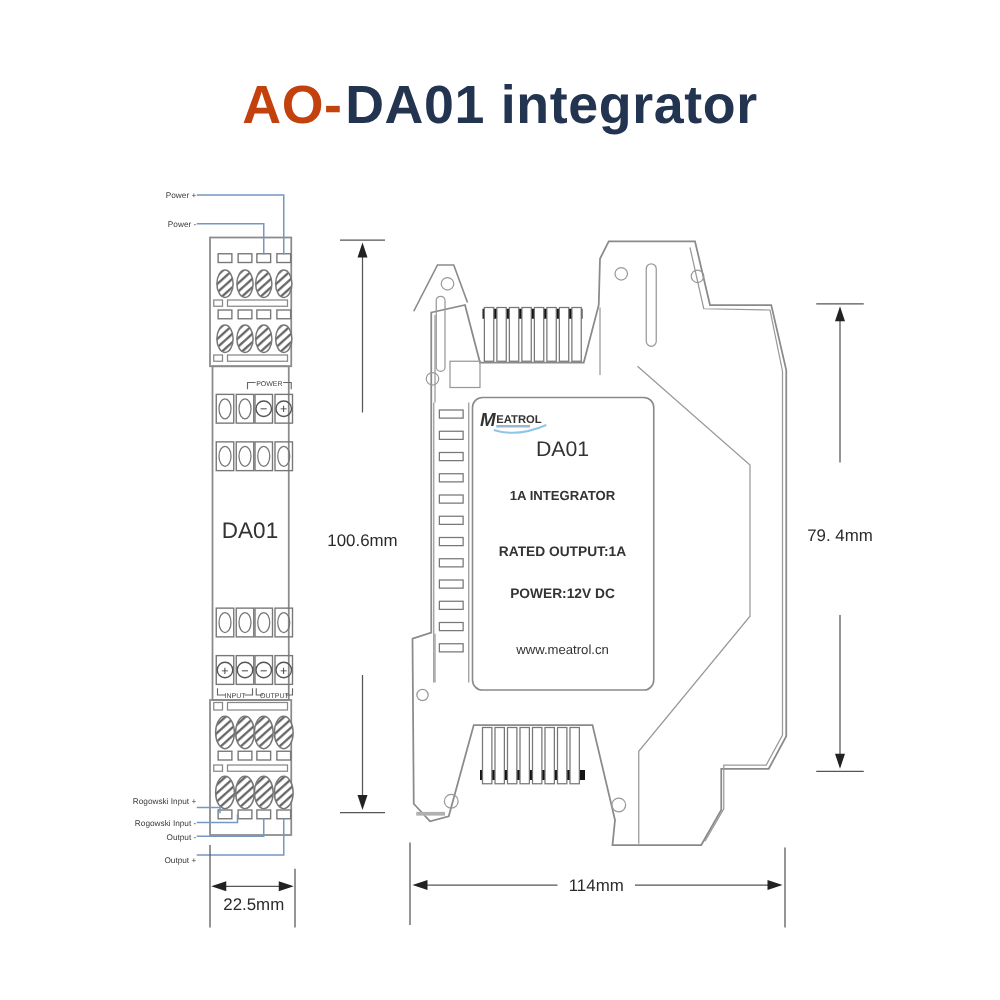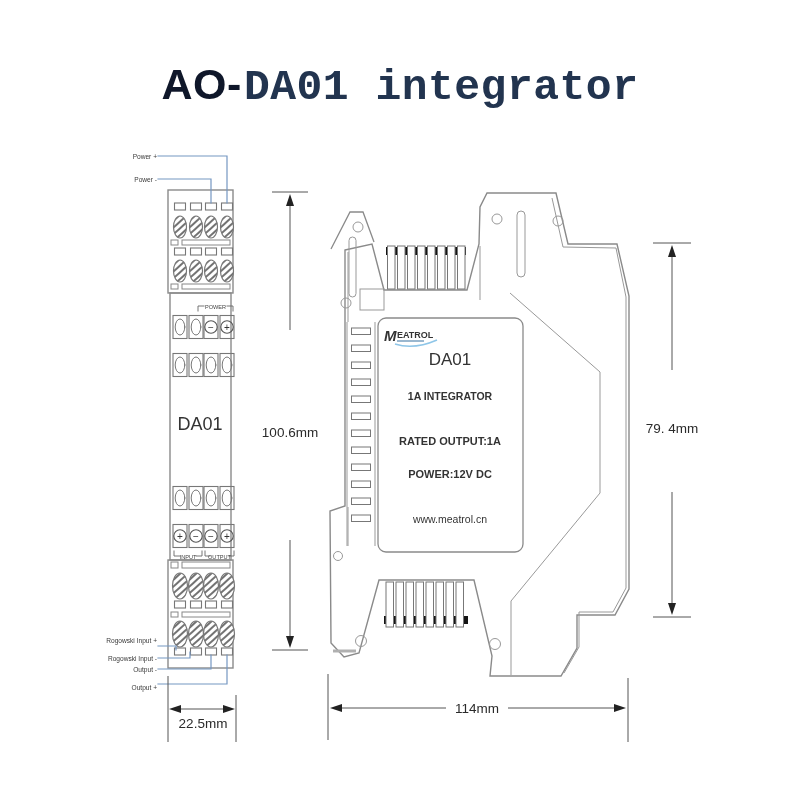--- a/index.html
+++ b/index.html
@@ -1,21 +1,21 @@
 <!DOCTYPE html>
 <html><head>
 <meta charset="utf-8">
 <style>
   html,body{margin:0;padding:0;background:#ffffff;}
   .stage{position:relative;width:800px;height:800px;background:#ffffff;overflow:hidden;
          font-family:"Liberation Sans",sans-serif;}
   .title{position:absolute;top:60px;left:0;width:100%;text-align:center;
          font-size:43px;font-weight:700;letter-spacing:0.5px;}
-  .title .prefix{color:#0f172a;}
-  .title .model{color:#22344f;margin-left:2px;font-family:Liberation Mono, monospace;}
+  .title .prefix{color:#c2410c;}
+  .title .model{color:#22344f;margin-left:2px;}
   svg{position:absolute;left:0;top:0;}
   svg text{font-family:"Liberation Sans",sans-serif;fill:#333;}
   .dimtxt{font-size:13.5px;fill:#2a2a2a;}
   .wiretxt{font-size:6.6px;fill:#3a3a3a;}
   .brkttxt{font-size:5.6px;fill:#444;}
   .platetxt{fill:#333;}
 </style>
 </head>
 <body>
 

